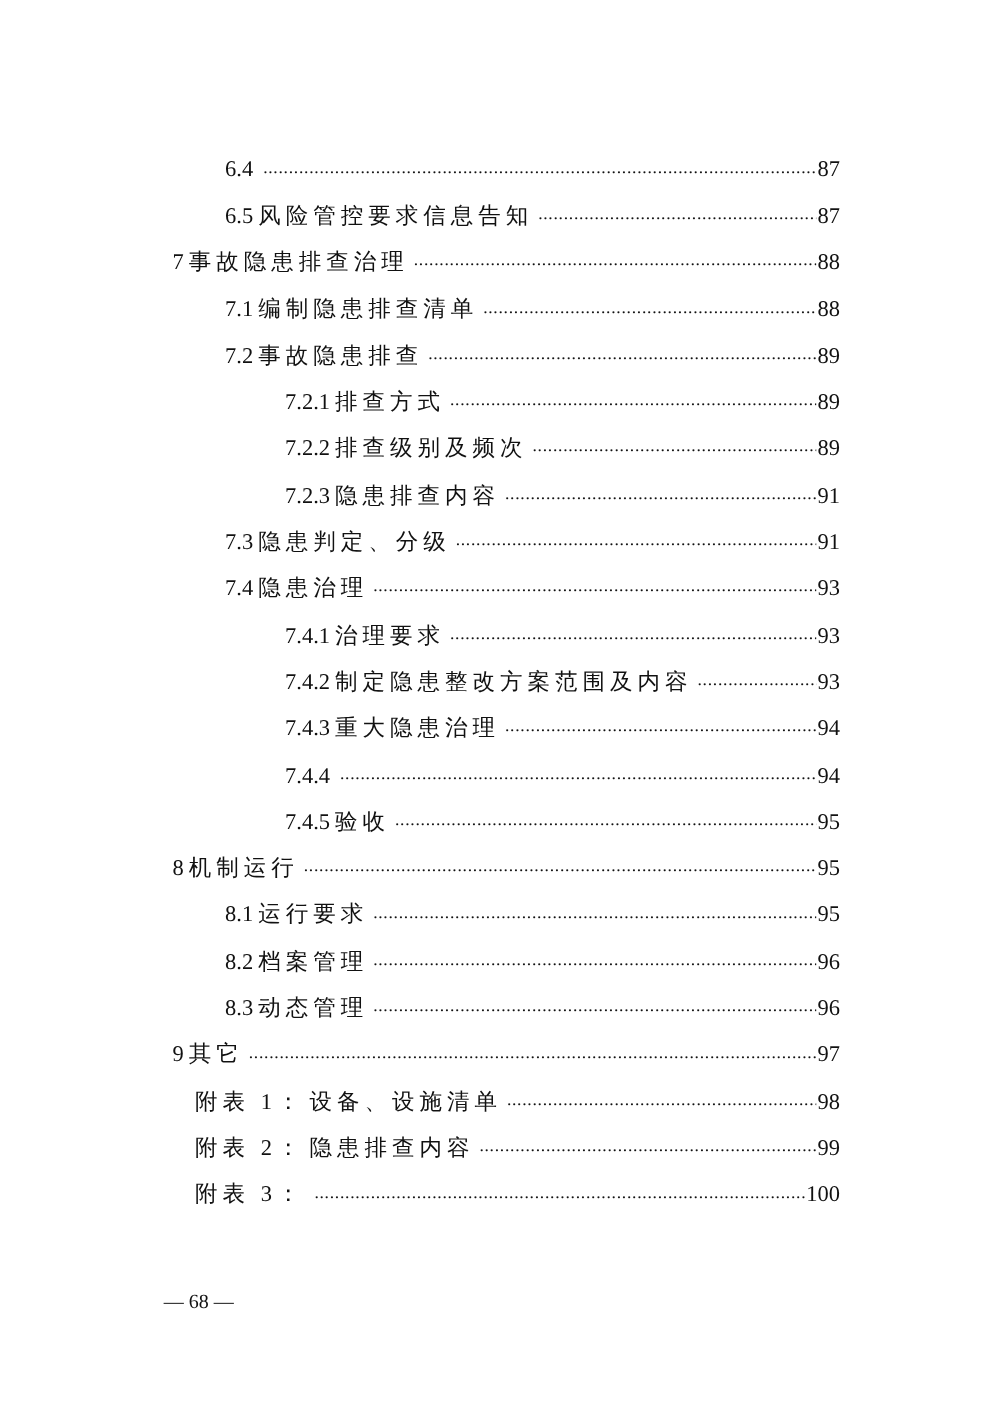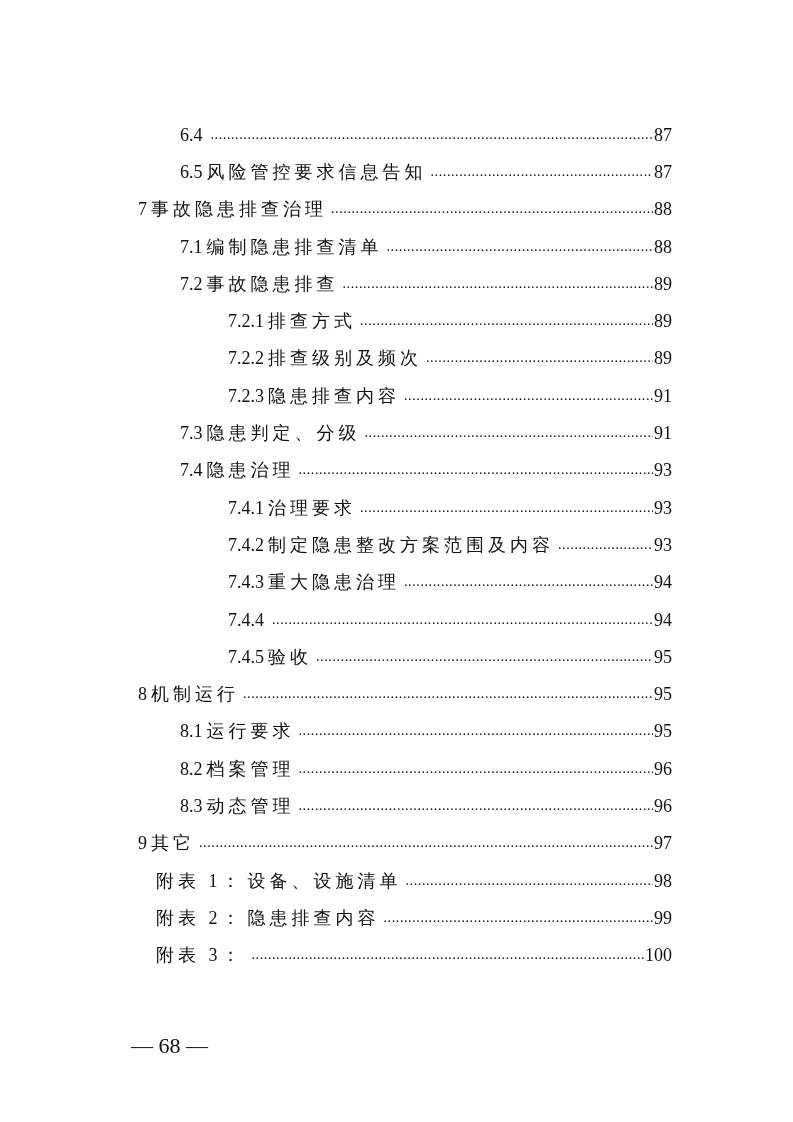--- a/index.html
+++ b/index.html
@@ -62,21 +62,21 @@
       content: "....................................................................................................................................................................................................";
     }
     .page {
       white-space: nowrap;
       text-align: right;
     }
     .footer {
       position: absolute;
       left: 131px;
       top: 1033px;
-      font-size: 22px;
+      font-size: 16px;
       white-space: nowrap;
     }
   </style>
 </head>
 <body>
 
 <div class="toc">
   <div class="toc-row level-2">
     <div class="entry">
       <span class="num">6.4</span>

